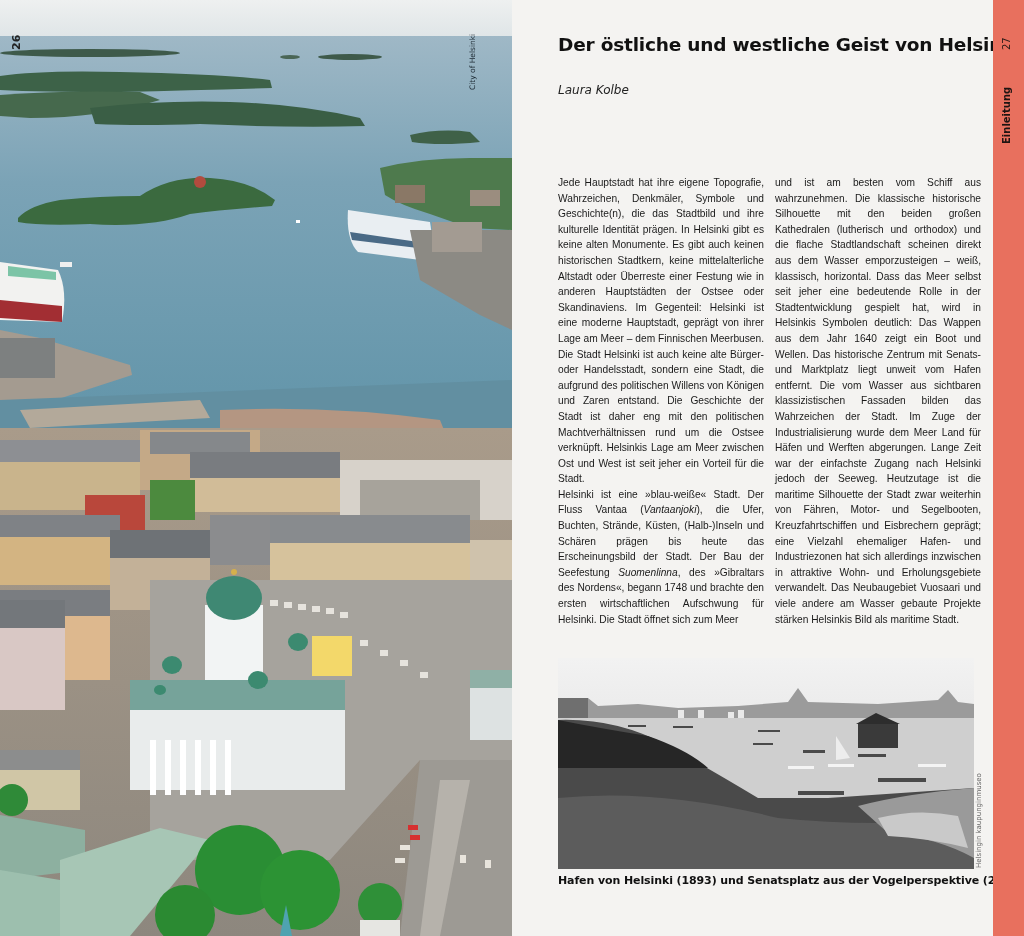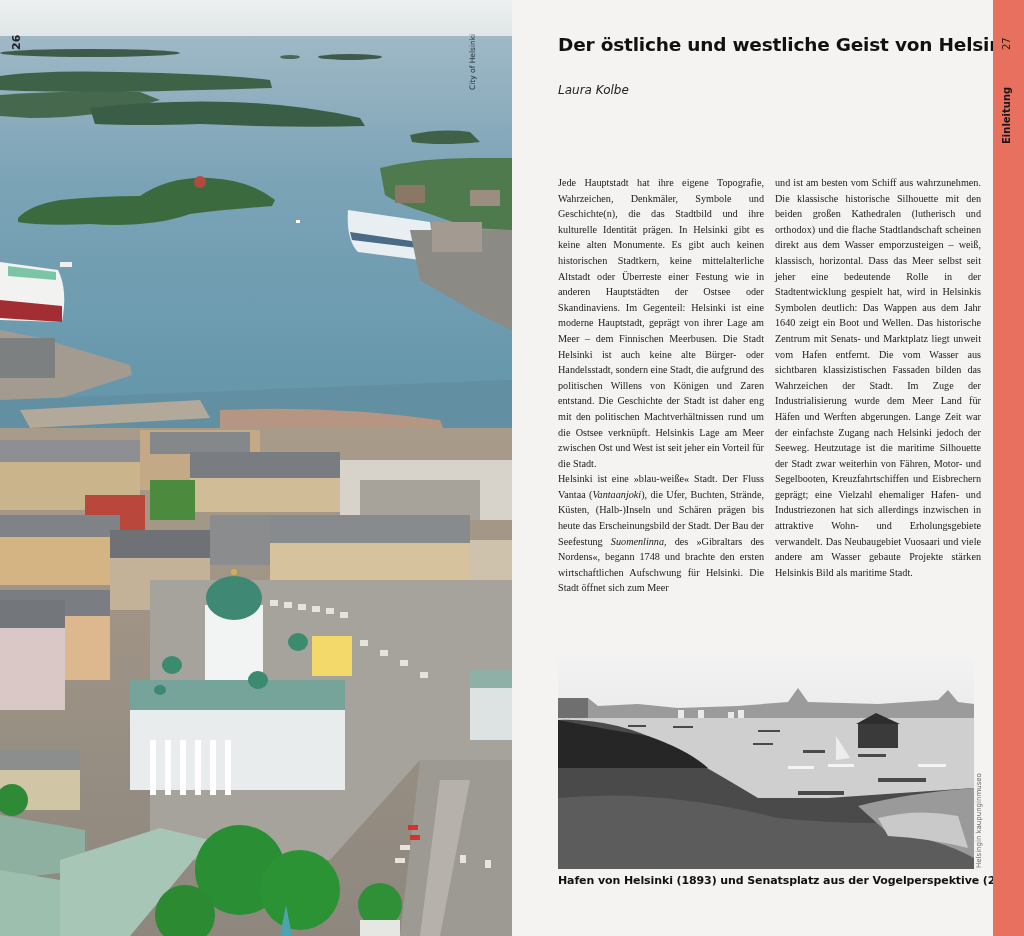--- a/index.html
+++ b/index.html
@@ -30,21 +30,21 @@
       position: absolute; left: 46px; top: 34px; width: 420px;
       font-family: "DejaVu Sans", sans-serif; font-weight: bold; font-size: 18.5px; color: #111;
       letter-spacing: -0.2px; white-space: nowrap;
     }
     .article-author {
       position: absolute; left: 46px; top: 83px;
       font-family: "DejaVu Sans", sans-serif; font-style: italic; font-size: 12px; color: #222;
     }
     .text-col {
       position: absolute; top: 175px; width: 206px;
-      font-family: Liberation Serif, serif; font-size: 10.2px; line-height: 15.6px; color: #1a1a1a;
+      font-family: Liberation Sans, sans-serif; font-size: 10.2px; line-height: 15.6px; color: #1a1a1a;
       text-align: justify; hyphens: manual;
     }
     .text-col.col1 { left: 46px; }
     .text-col.col2 { left: 263px; }
     .text-col p { margin: 0; }
     .text-col em { font-style: italic; }
 
     .bw-photo {
       position: absolute; left: 46px; top: 658px; width: 416px; height: 211px; overflow: hidden;
       background: #cfcfcf;

